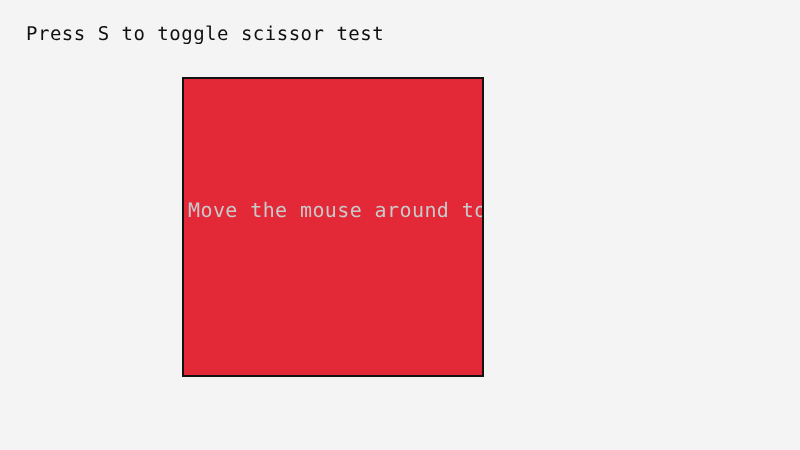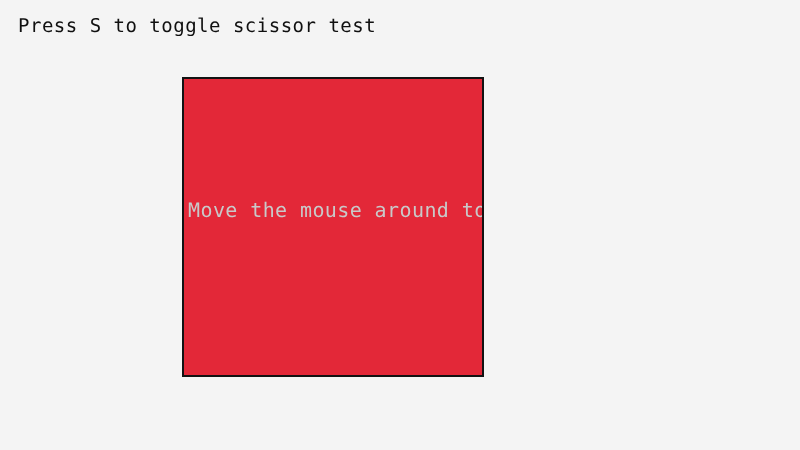--- a/index.html
+++ b/index.html
@@ -29,21 +29,21 @@
     left: 0;
     top: 0;
     width: 800px;
     height: 38px;
   }
 
   #hint-text {
     position: absolute;
     left: 10px;
     top: 7px;
-    margin: 8px;
+    margin: 16px;
     font-family: "DejaVu Sans Mono", monospace;
     font-size: 19px;
     line-height: 22px;
     letter-spacing: 0.5px;
     font-weight: 400;
     color: #101010;
     white-space: pre;
     -webkit-font-smoothing: none;
     text-rendering: geometricPrecision;
   }

